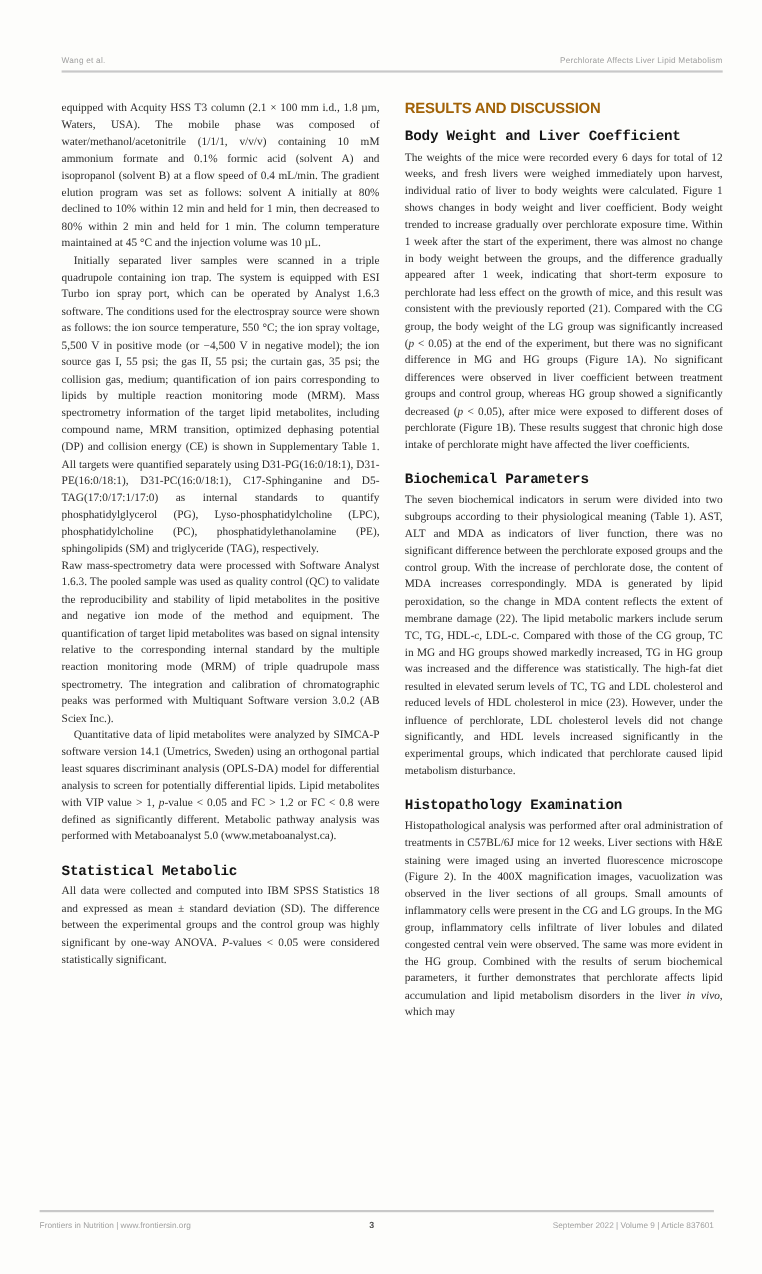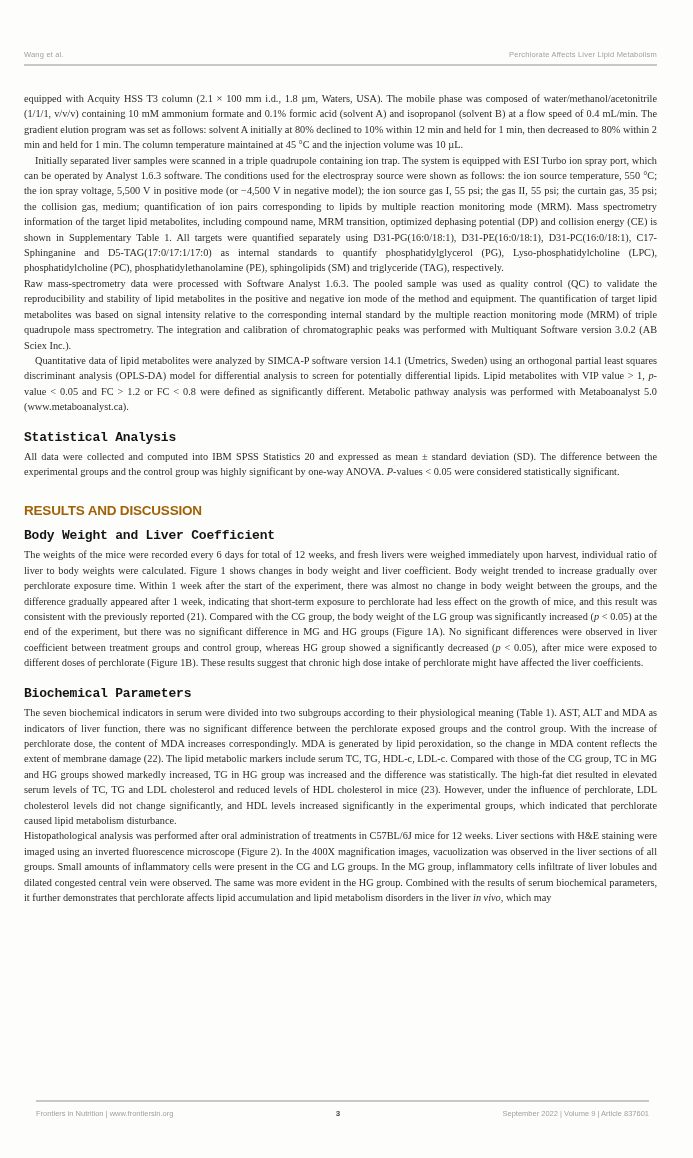--- a/index.html
+++ b/index.html
@@ -5,41 +5,40 @@
   html, body { margin: 0; padding: 0; background: #ffffff; }
   .page {
     position: relative;
     width: 693px;
     height: 1158px;
     margin: 0 auto;
     background: #fdfdfb;
     font-family: "Liberation Serif", serif;
     color: #2b2b2b;
     box-sizing: border-box;
-    padding: 50px 36px 0 24px;
+    padding: 50px 36px 0 56px;
     overflow: hidden;
   }
   .running-head {
     display: flex;
     justify-content: space-between;
     font-family: "Liberation Sans", sans-serif;
     font-size: 7.5px;
     color: #a0a0a0;
     letter-spacing: 0.2px;
   }
   .head-rule {
     border: 0;
     border-top: 2px solid #c8c8c8;
     margin: 5px 0 0 0;
   }
   .columns {
     display: flex;
     gap: 23px;
     margin-top: 25px;
-    flex-direction: column;
   }
   .col { flex: 1 1 0; min-width: 0; }
   .body-text {
     margin: 0;
     font-size: 10.3px;
     line-height: 15.4px;
     text-align: justify;
   }
   .indent { text-indent: 11px; }
   .section-heading {
@@ -101,30 +100,31 @@
   </div>
   <hr class="head-rule">
 
   <div class="columns">
 
     <section class="col">
       <p class="body-text"><span>equipped with Acquity HSS T3 column (2.1 × 100 mm i.d., 1.8 µm, Waters, USA). The mobile phase was composed of water/methanol/acetonitrile (1/1/1, v/v/v) containing 10 mM ammonium formate and 0.1% formic acid (solvent A) and isopropanol (solvent B) at a flow speed of 0.4 mL/min. The gradient elution program was set as follows: solvent A initially at 80% declined to 10% within 12 min and held for 1 min, then decreased to 80% within 2 min and held for 1 min. The column temperature maintained at 45 °C and the injection volume was 10 µL.</span></p>
       <p class="body-text indent"><span>Initially separated liver samples were scanned in a triple quadrupole containing ion trap. The system is equipped with ESI Turbo ion spray port, which can be operated by Analyst 1.6.3 software. The conditions used for the electrospray source were shown as follows: the ion source temperature, 550 °C; the ion spray voltage, 5,500 V in positive mode (or −4,500 V in negative model); the ion source gas I, 55 psi; the gas II, 55 psi; the curtain gas, 35 psi; the collision gas, medium; quantification of ion pairs corresponding to lipids by multiple reaction monitoring mode (MRM). Mass spectrometry information of the target lipid metabolites, including compound name, MRM transition, optimized dephasing potential (DP) and collision energy (CE) is shown in </span><span class="b">Supplementary Table 1</span><span>. All targets were quantified separately using D31-PG(16:0/18:1), D31-PE(16:0/18:1), D31-PC(16:0/18:1), C17-Sphinganine and D5-TAG(17:0/17:1/17:0) as internal standards to quantify phosphatidylglycerol (PG), Lyso-phosphatidylcholine (LPC), phosphatidylcholine (PC), phosphatidylethanolamine (PE), sphingolipids (SM) and triglyceride (TAG), respectively.</span></p>
       <p class="body-text"><span>Raw mass-spectrometry data were processed with Software Analyst 1.6.3. The pooled sample was used as quality control (QC) to validate the reproducibility and stability of lipid metabolites in the positive and negative ion mode of the method and equipment. The quantification of target lipid metabolites was based on signal intensity relative to the corresponding internal standard by the multiple reaction monitoring mode (MRM) of triple quadrupole mass spectrometry. The integration and calibration of chromatographic peaks was performed with Multiquant Software version 3.0.2 (AB Sciex Inc.).</span></p>
       <p class="body-text indent"><span>Quantitative data of lipid metabolites were analyzed by SIMCA-P software version 14.1 (Umetrics, Sweden) using an orthogonal partial least squares discriminant analysis (OPLS-DA) model for differential analysis to screen for potentially differential lipids. Lipid metabolites with VIP value &gt; 1, </span><span class="i">p</span><span>-value &lt; 0.05 and FC &gt; 1.2 or FC &lt; 0.8 were defined as significantly different. Metabolic pathway analysis was performed with Metaboanalyst 5.0 (www.metaboanalyst.ca).</span></p>
-      <h2 class="section-heading">Statistical Analysis</h2>
-      <p class="body-text"><span>All data were collected and computed into IBM SPSS Statistics 20 and expressed as mean ± standard deviation (SD). The difference between the experimental groups and the control group was highly significant by one-way ANOVA. </span><span class="i">P</span><span>-values &lt; 0.05 were considered statistically significant.</span></p>
+      <h2 class="section-heading">Statistical Metabolic</h2>
+      <p class="body-text"><span>All data were collected and computed into IBM SPSS Statistics 18 and expressed as mean ± standard deviation (SD). The difference between the experimental groups and the control group was highly significant by one-way ANOVA. </span><span class="i">P</span><span>-values &lt; 0.05 were considered statistically significant.</span></p>
     </section>
 
     <section class="col">
       <h1 class="main-heading">RESULTS AND DISCUSSION</h1>
       <h2 class="section-heading first-heading">Body Weight and Liver Coefficient</h2>
       <p class="body-text"><span>The weights of the mice were recorded every 6 days for total of 12 weeks, and fresh livers were weighed immediately upon harvest, individual ratio of liver to body weights were calculated. </span><span class="b">Figure 1</span><span> shows changes in body weight and liver coefficient. Body weight trended to increase gradually over perchlorate exposure time. Within 1 week after the start of the experiment, there was almost no change in body weight between the groups, and the difference gradually appeared after 1 week, indicating that short-term exposure to perchlorate had less effect on the growth of mice, and this result was consistent with the previously reported (21). Compared with the CG group, the body weight of the LG group was significantly increased (</span><span class="i">p</span><span> &lt; 0.05) at the end of the experiment, but there was no significant difference in MG and HG groups (</span><span class="b">Figure 1A</span><span>). No significant differences were observed in liver coefficient between treatment groups and control group, whereas HG group showed a significantly decreased (</span><span class="i">p</span><span> &lt; 0.05), after mice were exposed to different doses of perchlorate (</span><span class="b">Figure 1B</span><span>). These results suggest that chronic high dose intake of perchlorate might have affected the liver coefficients.</span></p>
       <h2 class="section-heading spaced">Biochemical Parameters</h2>
       <p class="body-text"><span>The seven biochemical indicators in serum were divided into two subgroups according to their physiological meaning (</span><span class="b">Table 1</span><span>). AST, ALT and MDA as indicators of liver function, there was no significant difference between the perchlorate exposed groups and the control group. With the increase of perchlorate dose, the content of MDA increases correspondingly. MDA is generated by lipid peroxidation, so the change in MDA content reflects the extent of membrane damage (22). The lipid metabolic markers include serum TC, TG, HDL-c, LDL-c. Compared with those of the CG group, TC in MG and HG groups showed markedly increased, TG in HG group was increased and the difference was statistically. The high-fat diet resulted in elevated serum levels of TC, TG and LDL cholesterol and reduced levels of HDL cholesterol in mice (23). However, under the influence of perchlorate, LDL cholesterol levels did not change significantly, and HDL levels increased significantly in the experimental groups, which indicated that perchlorate caused lipid metabolism disturbance.</span></p>
+      <h2 class="section-heading spaced">Histopathology Examination</h2>
       <p class="body-text"><span>Histopathological analysis was performed after oral administration of treatments in C57BL/6J mice for 12 weeks. Liver sections with H&amp;E staining were imaged using an inverted fluorescence microscope (</span><span class="b">Figure 2</span><span>). In the 400X magnification images, vacuolization was observed in the liver sections of all groups. Small amounts of inflammatory cells were present in the CG and LG groups. In the MG group, inflammatory cells infiltrate of liver lobules and dilated congested central vein were observed. The same was more evident in the HG group. Combined with the results of serum biochemical parameters, it further demonstrates that perchlorate affects lipid accumulation and lipid metabolism disorders in the liver </span><span class="i">in vivo</span><span>, which may</span></p>
     </section>
 
   </div>
 
   <div class="page-footer">
     <hr class="foot-rule">
     <div class="footer-row">
       <span>Frontiers in Nutrition | www.frontiersin.org</span>
       <span class="page-number">3</span>

